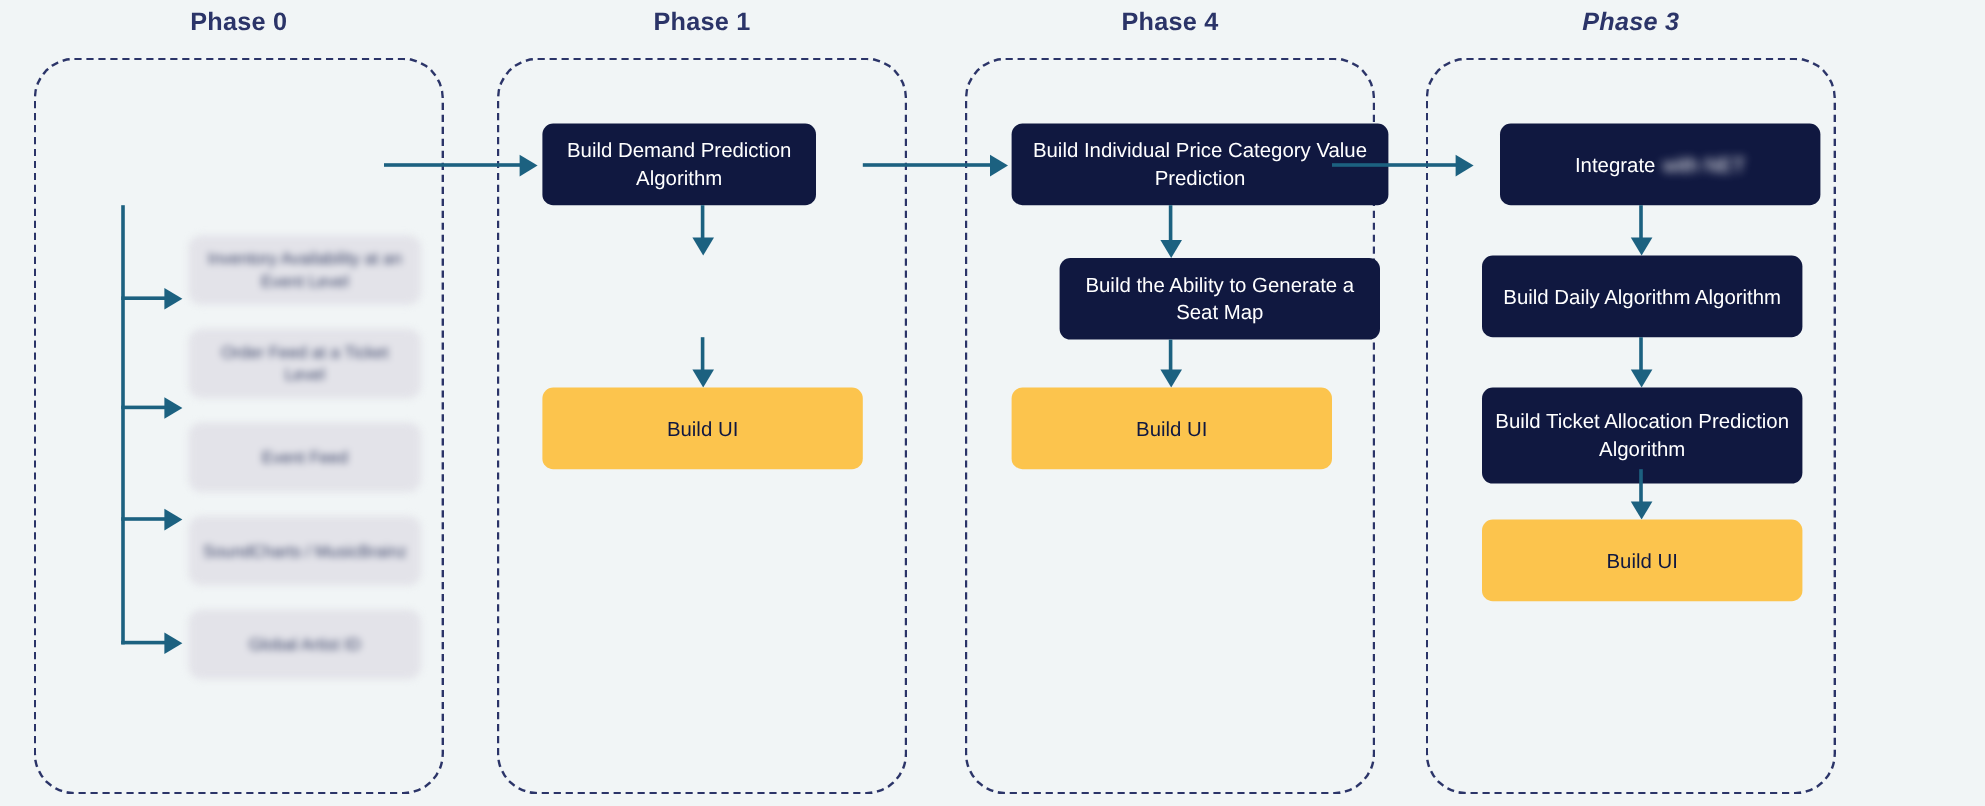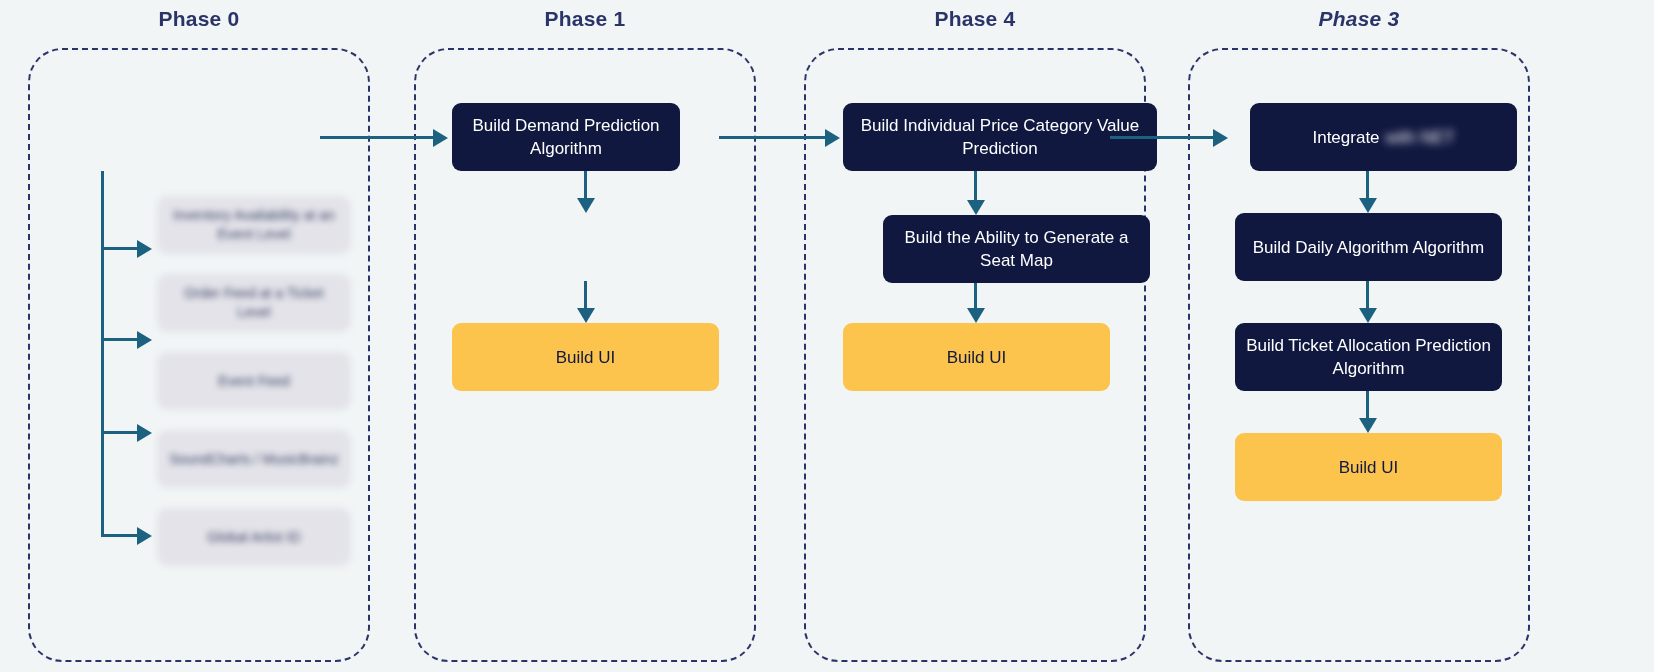--- a/index.html
+++ b/index.html
@@ -161,19 +161,19 @@
     <span>Integrate</span>
     <span class="redacted" style="margin-left:6px;">with NET</span>
   </div>
   <div class="conn v" style="left:1366px; top:171px; height:30px;"></div>
   <div class="arrow-down" style="left:1359px; top:198px;"></div>
 
   <div class="node dark" style="left:1235px; top:213px; width:267px; height:68px;">Build Daily Algorithm Algorithm</div>
   <div class="conn v" style="left:1366px; top:281px; height:30px;"></div>
   <div class="arrow-down" style="left:1359px; top:308px;"></div>
 
-  <div class="node dark" style="left:1235px; top:323px; width:267px; height:68px;">Build Ticket Allocation Prediction Algorithm</div>
+  <div class="node dark" style="left:1235px; top:323px; width:267px; height:80px;">Build Ticket Allocation Prediction Algorithm</div>
   <div class="conn v" style="left:1366px; top:391px; height:30px;"></div>
   <div class="arrow-down" style="left:1359px; top:418px;"></div>
 
   <div class="node amber" style="left:1235px; top:433px; width:267px; height:68px;">Build UI</div>
 
 </div>
 
 </body></html>

